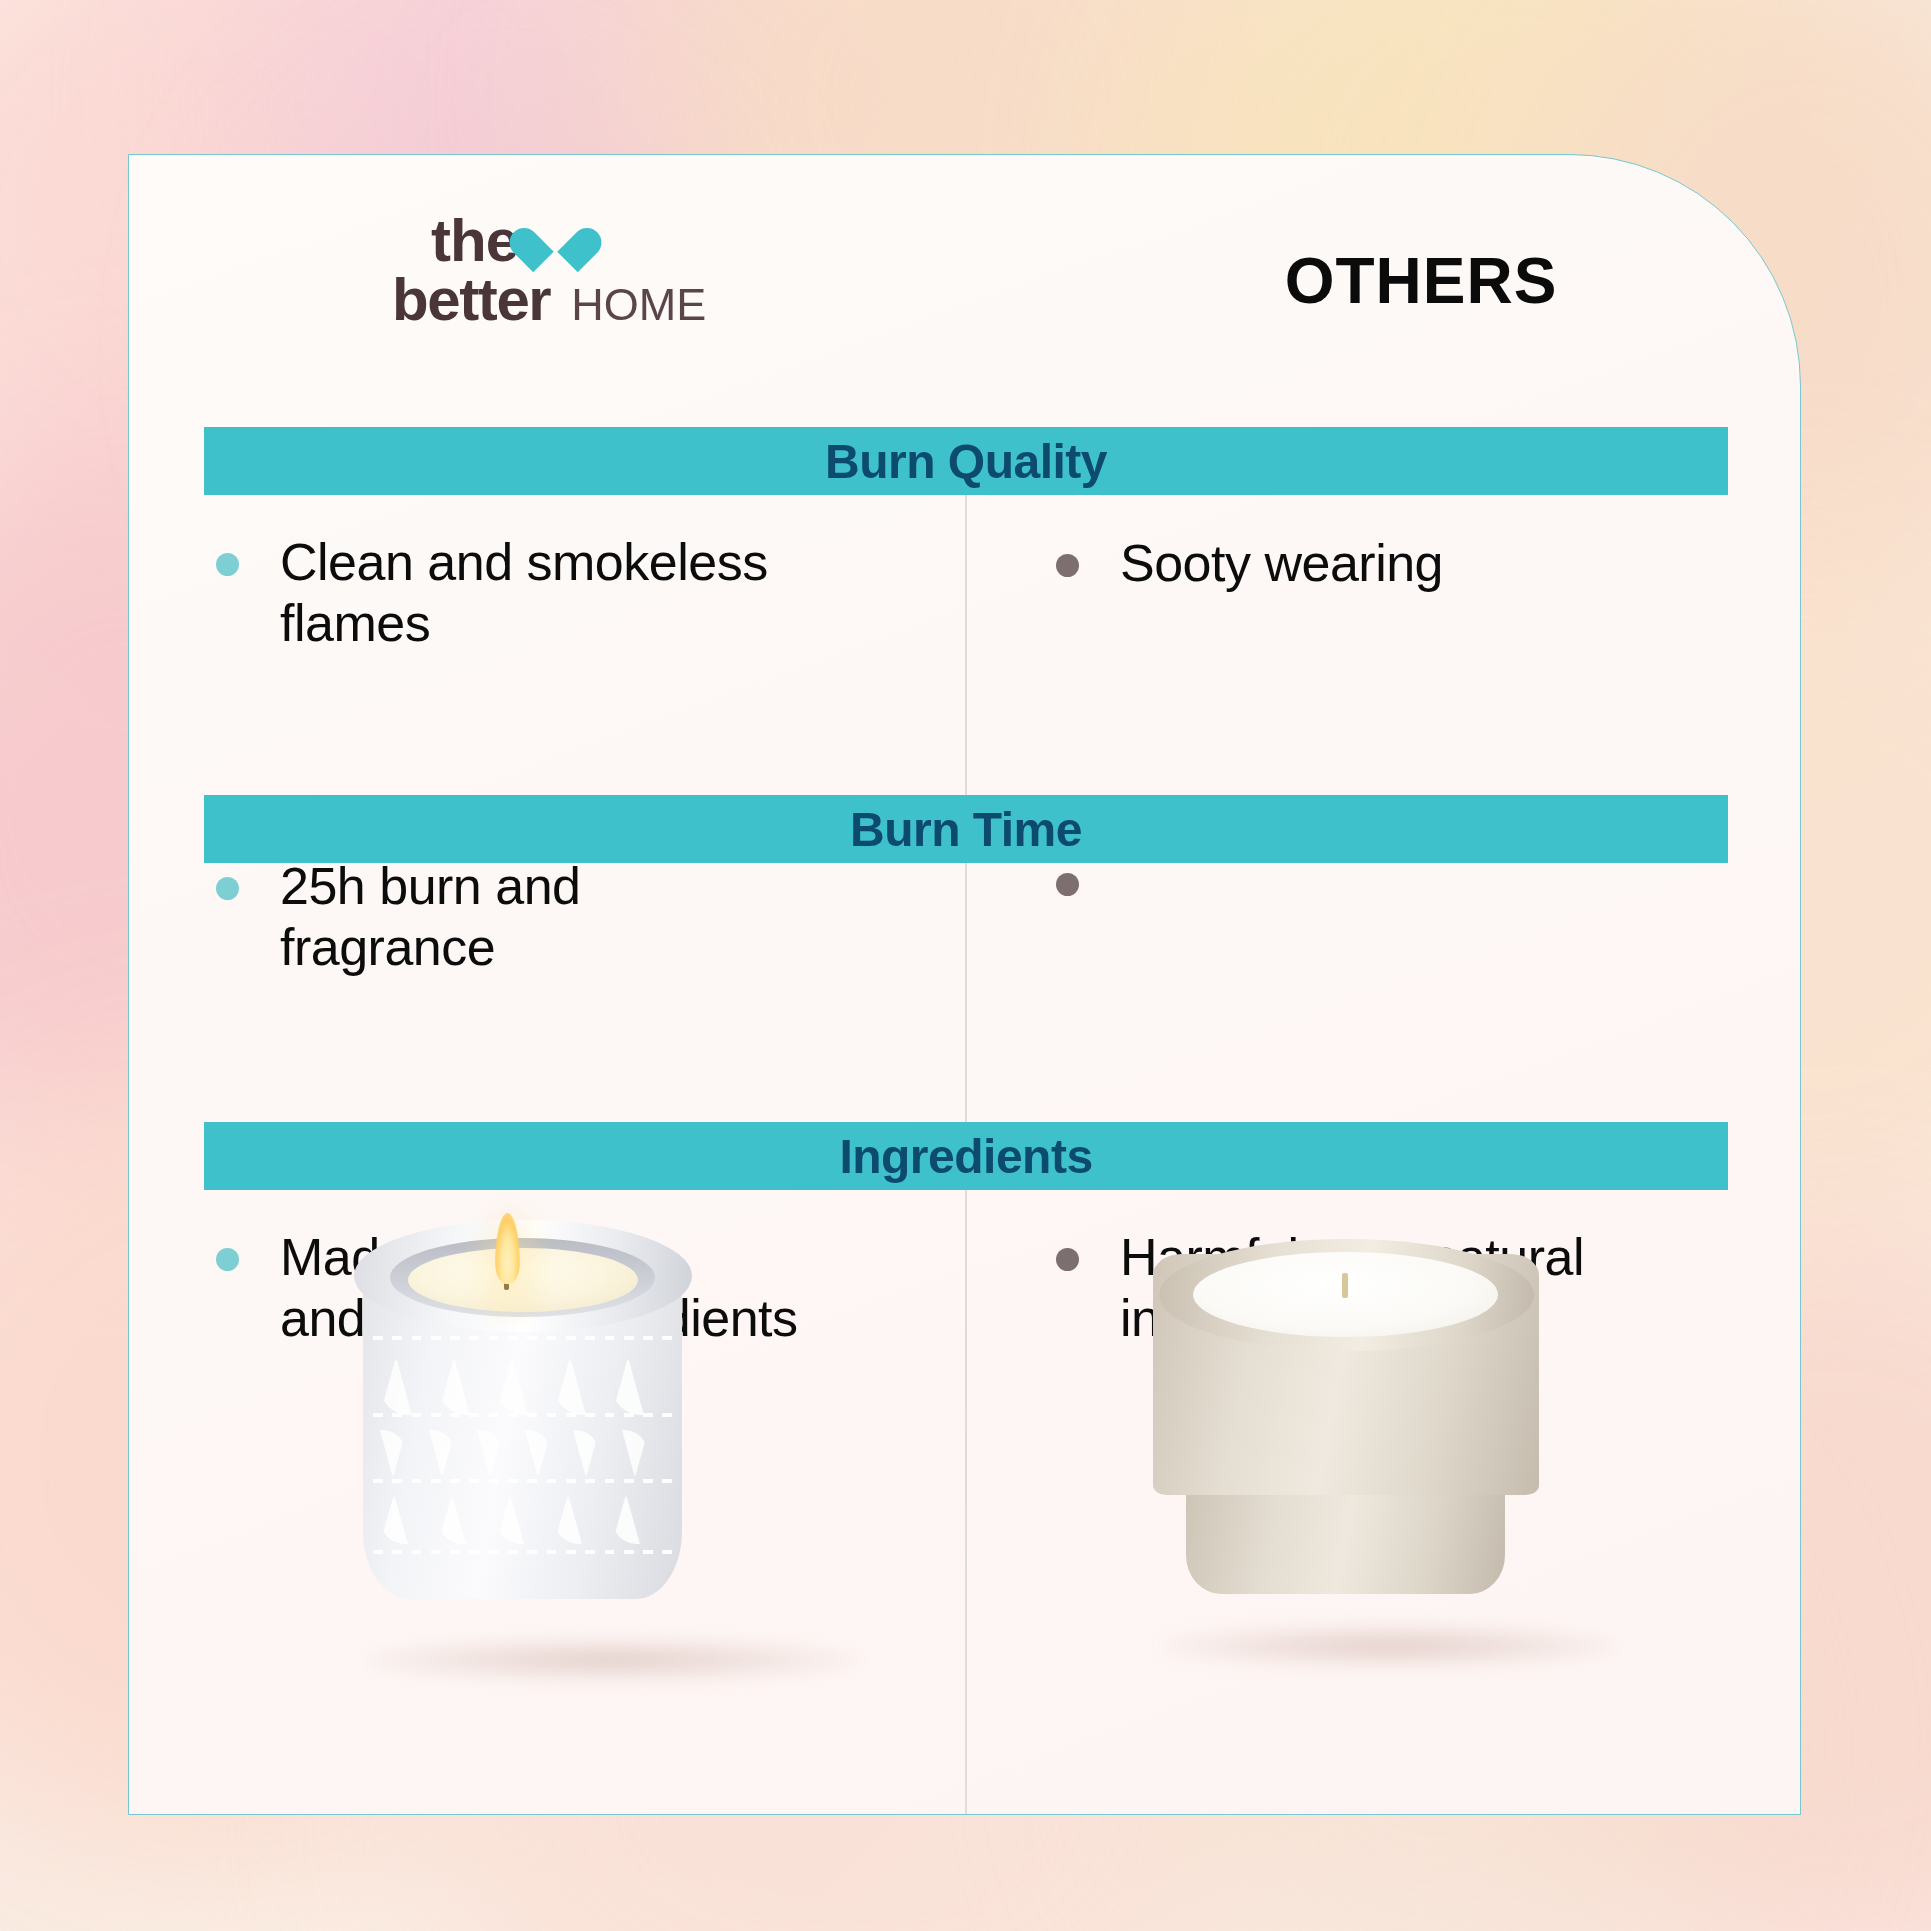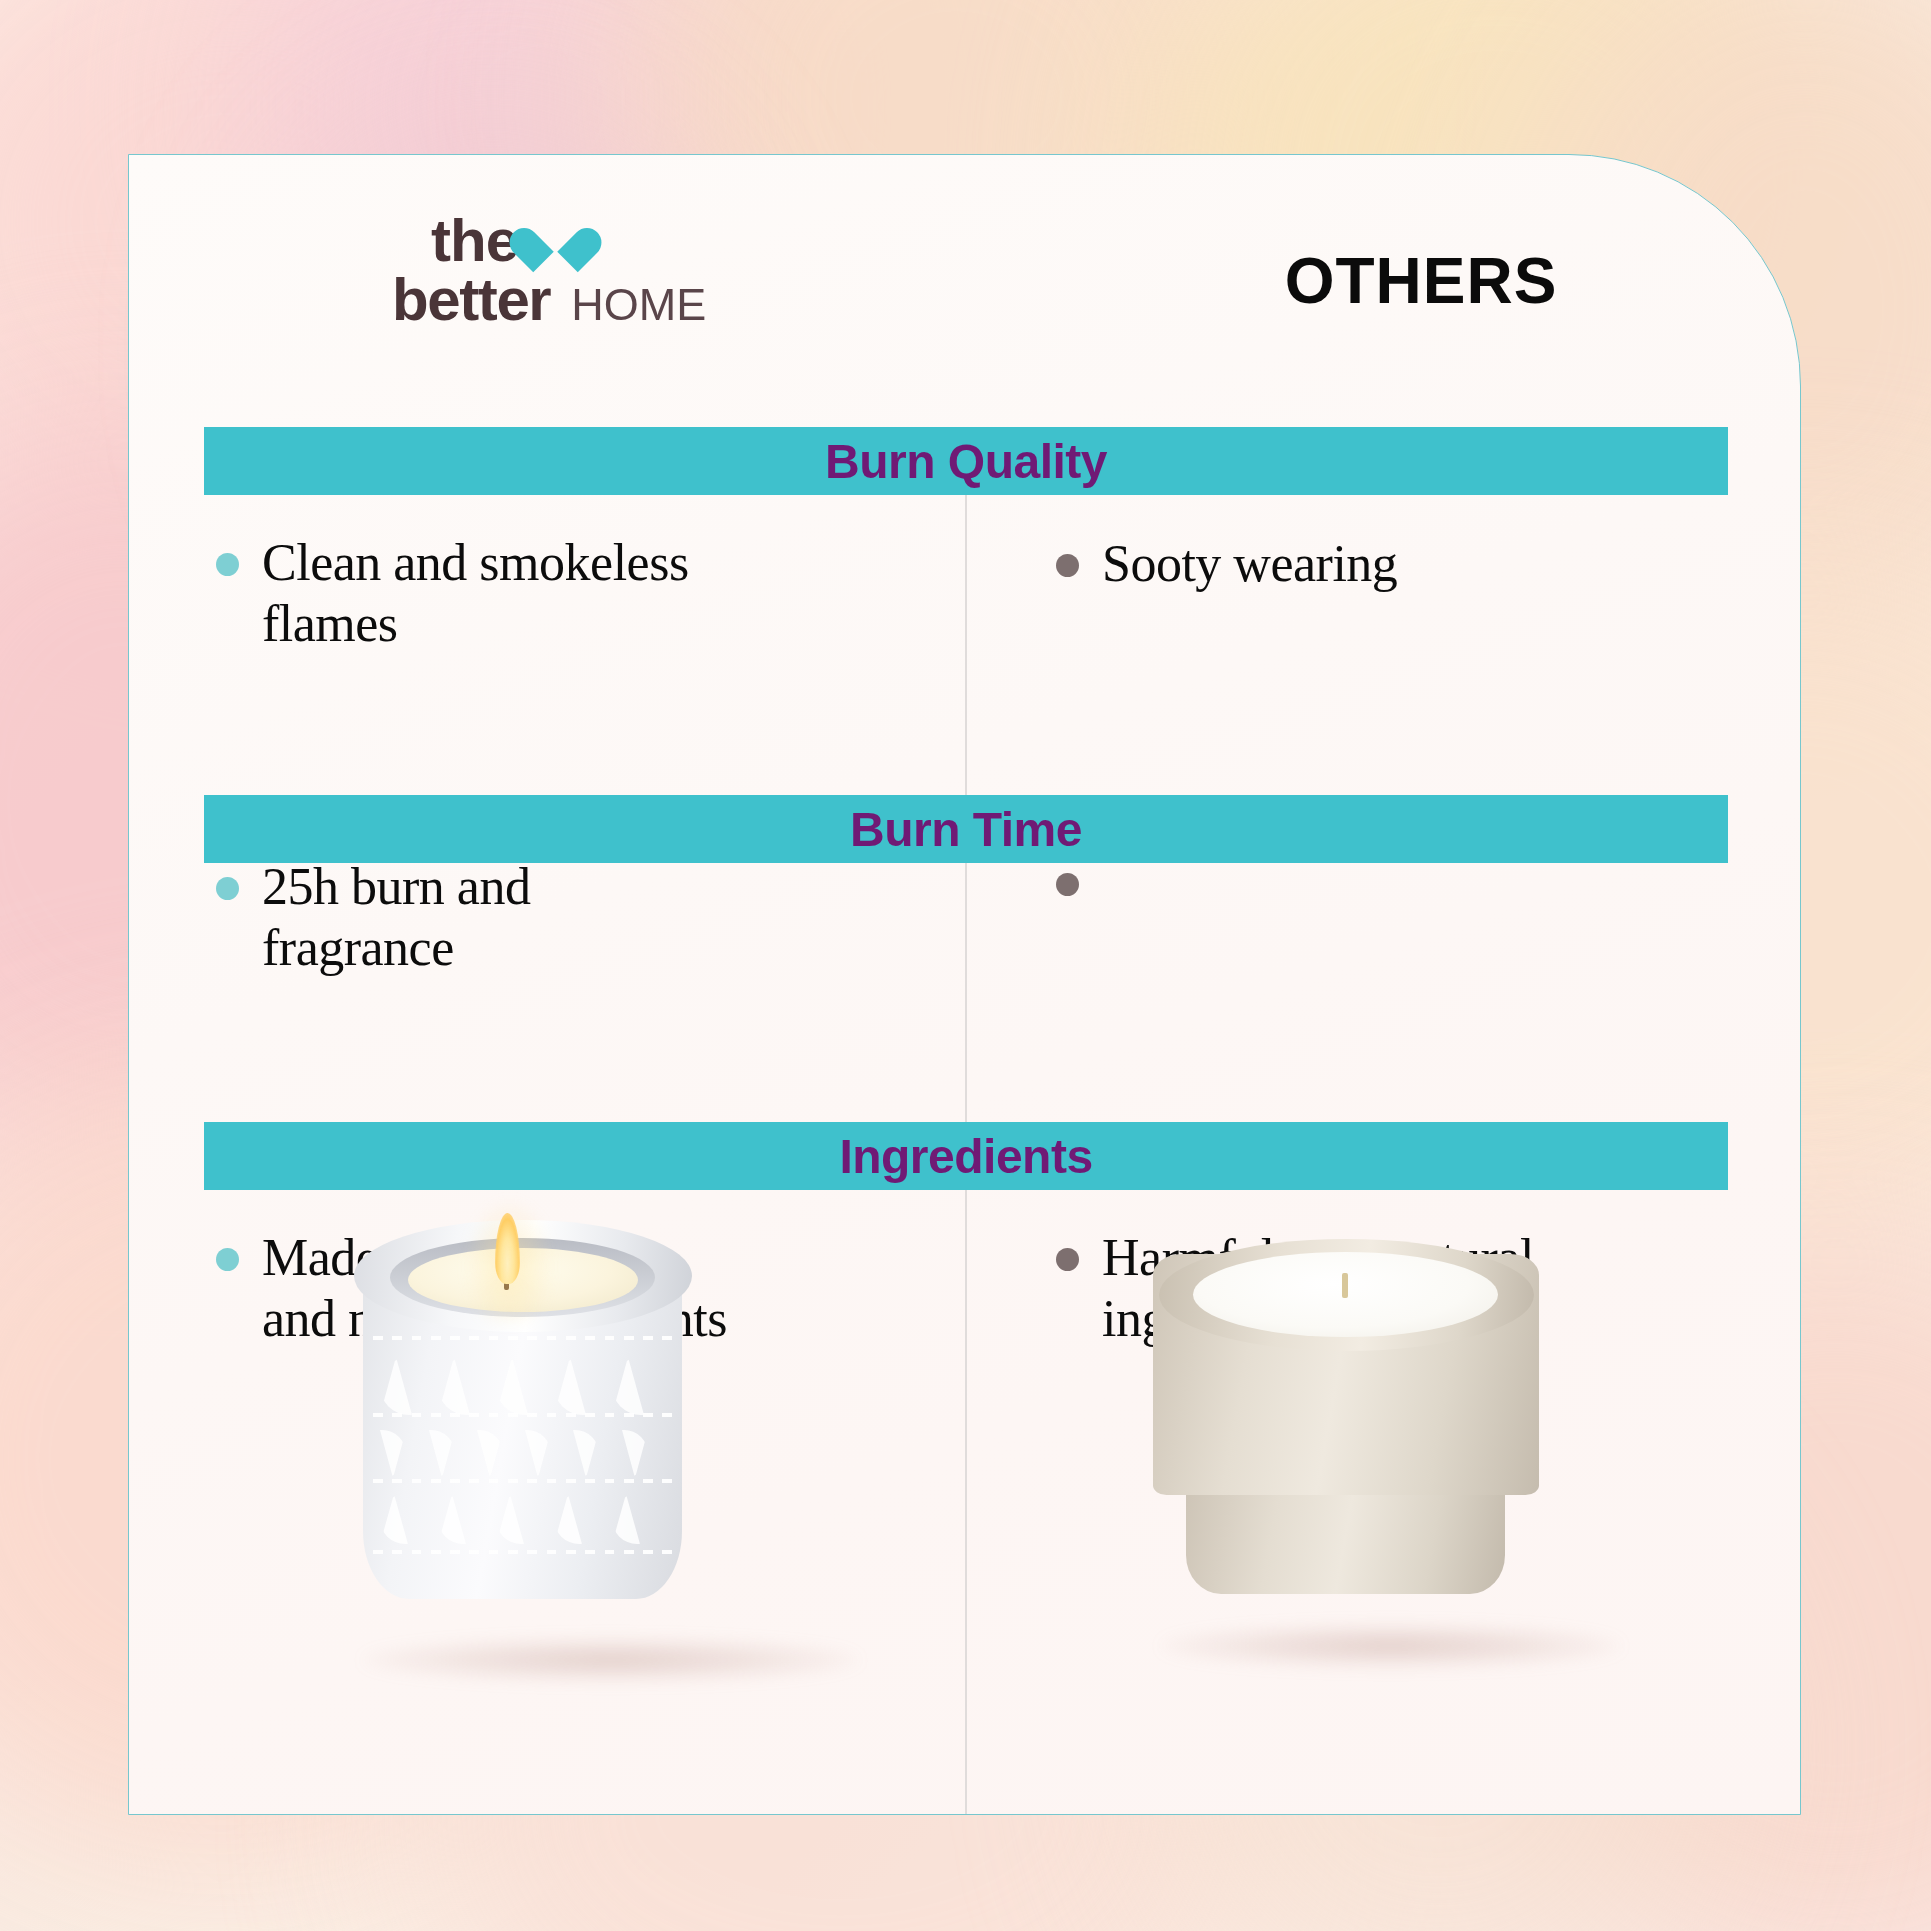--- a/index.html
+++ b/index.html
@@ -91,31 +91,31 @@
     background:#e0dcdb;
   }
 
   
   .bar {
     position:absolute; left:75px; width:1524px; height:68px;
     background:#3fc1cc;
     display:flex; align-items:center; justify-content:center;
   }
   .bar-label {
-    color:#701a75; font-size:48px; font-weight:700;
+    color:#0c4a6e; font-size:48px; font-weight:700;
     letter-spacing:-0.5px;
   }
   .bar1 { top:272px; }
   .bar2 { top:595px;margin-top:45px; }
   .bar3 { top:967px; }
 
   
   .bullet {
     position:absolute;
-    display:flex; align-items:flex-start; gap:23px;font-family:Liberation Serif, serif;
+    display:flex; align-items:flex-start; gap:41px;
   }
   .dot {
     width:23px; height:23px; border-radius:50%;
     flex:0 0 23px; margin-top:21px;
   }
   .dot.teal { background:#7ecfd3; }
   .dot.gray { background:#7d6f6f; }
   .btext {
     font-size:52px; line-height:1.18; color:#0c0c0c;
     letter-spacing:-0.5px; white-space:pre-line;

